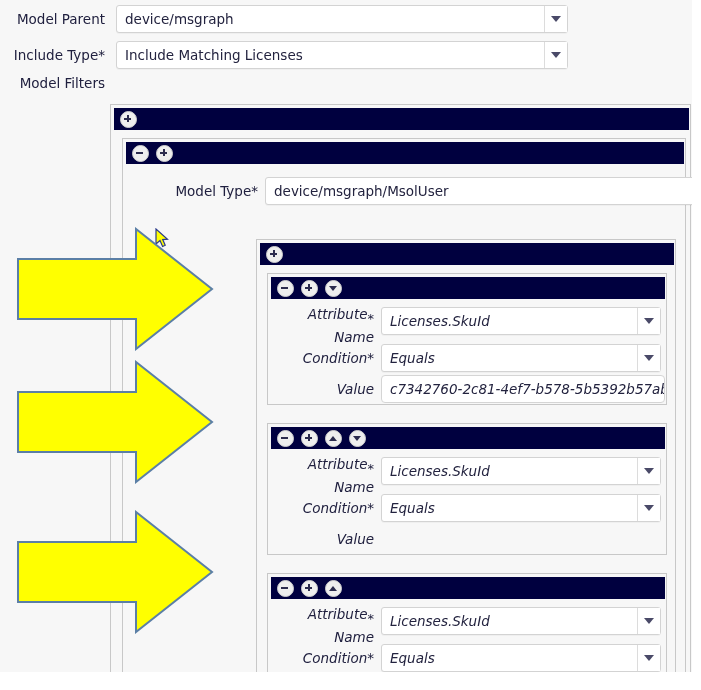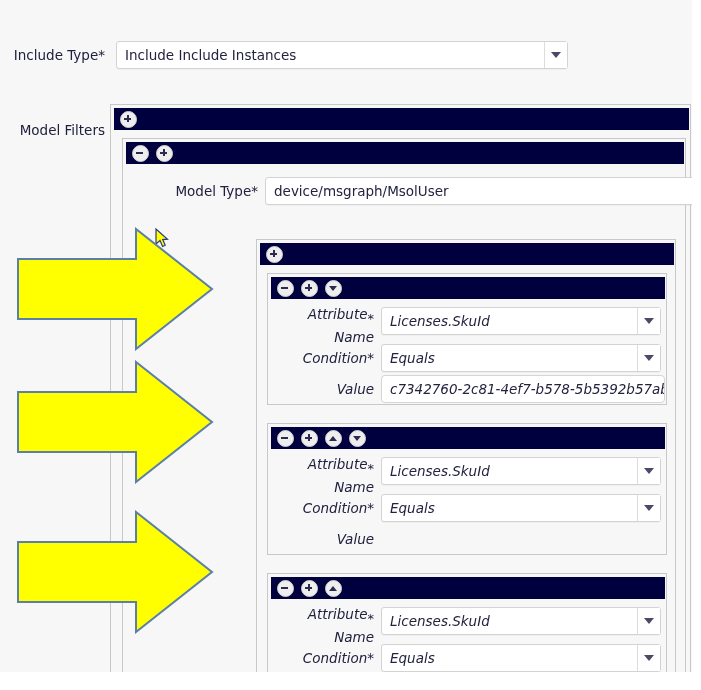--- a/index.html
+++ b/index.html
@@ -50,21 +50,20 @@
     left: 0;
     width: 105px;
     text-align: right;
     font-size: 13.5px;
     color: #20203f;
     line-height: 30px;
     white-space: nowrap;
   }
   .label-top {
     line-height: 16px;
-    margin-top: 47px;
   }
 
   
   .select {
     position: absolute;
     box-sizing: border-box;
     height: 28px;
     background: #ffffff;
     border: 1px solid #d3d3d3;
     border-radius: 3px;
@@ -207,25 +206,32 @@
   .cursor {
     position: absolute;
     pointer-events: none;
   }
 </style>
 </head>
 <body>
 
 <div id="page">
 
+  <div class="form-row" style="top:4px;">
+    <div class="row-label">Model Parent</div>
+    <div class="select" style="left:116px; top:1px; width:452px;">
+      <div class="sel-text">device/msgraph</div>
+      <div class="sel-btn"></div>
+    </div>
+  </div>
 
   <div class="form-row" style="top:40px;">
     <div class="row-label">Include Type*</div>
     <div class="select" style="left:116px; top:1px; width:452px;">
-      <div class="sel-text">Include Include Instances</div>
+      <div class="sel-text">Include Matching Licenses</div>
       <div class="sel-btn"></div>
     </div>
   </div>
 
   <div class="row-label label-top" style="position:absolute; top:74px; left:0; width:105px; line-height:18px;">Model Filters</div>
 
   <div class="panel" style="left:110px; top:68px; width:581px; height:596px;margin-top:36px;">
 
     <div class="bar" style="left:3px; top:3px; width:575px;">
       <div class="cicon plus"></div>

